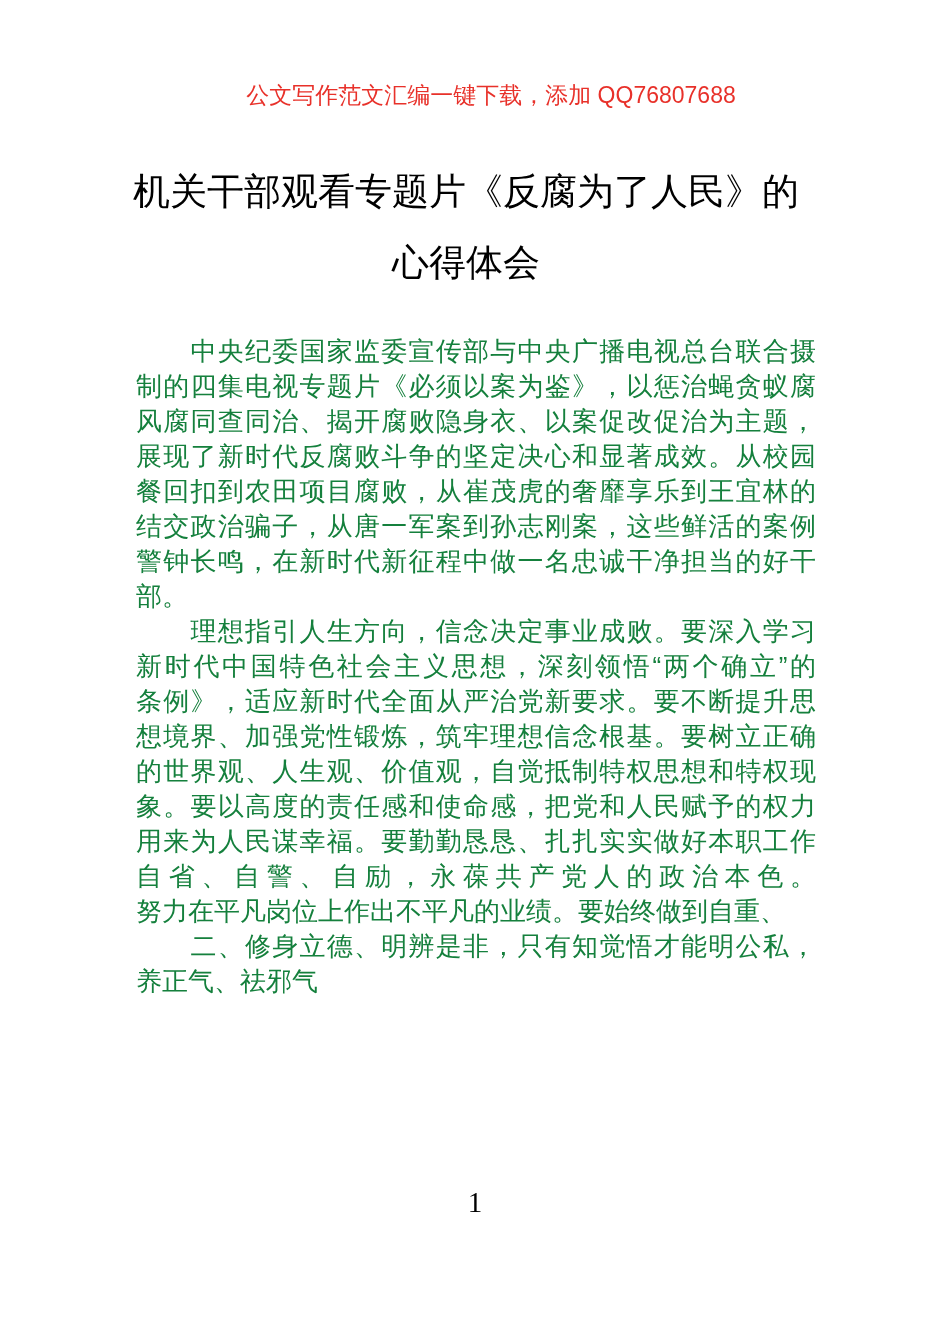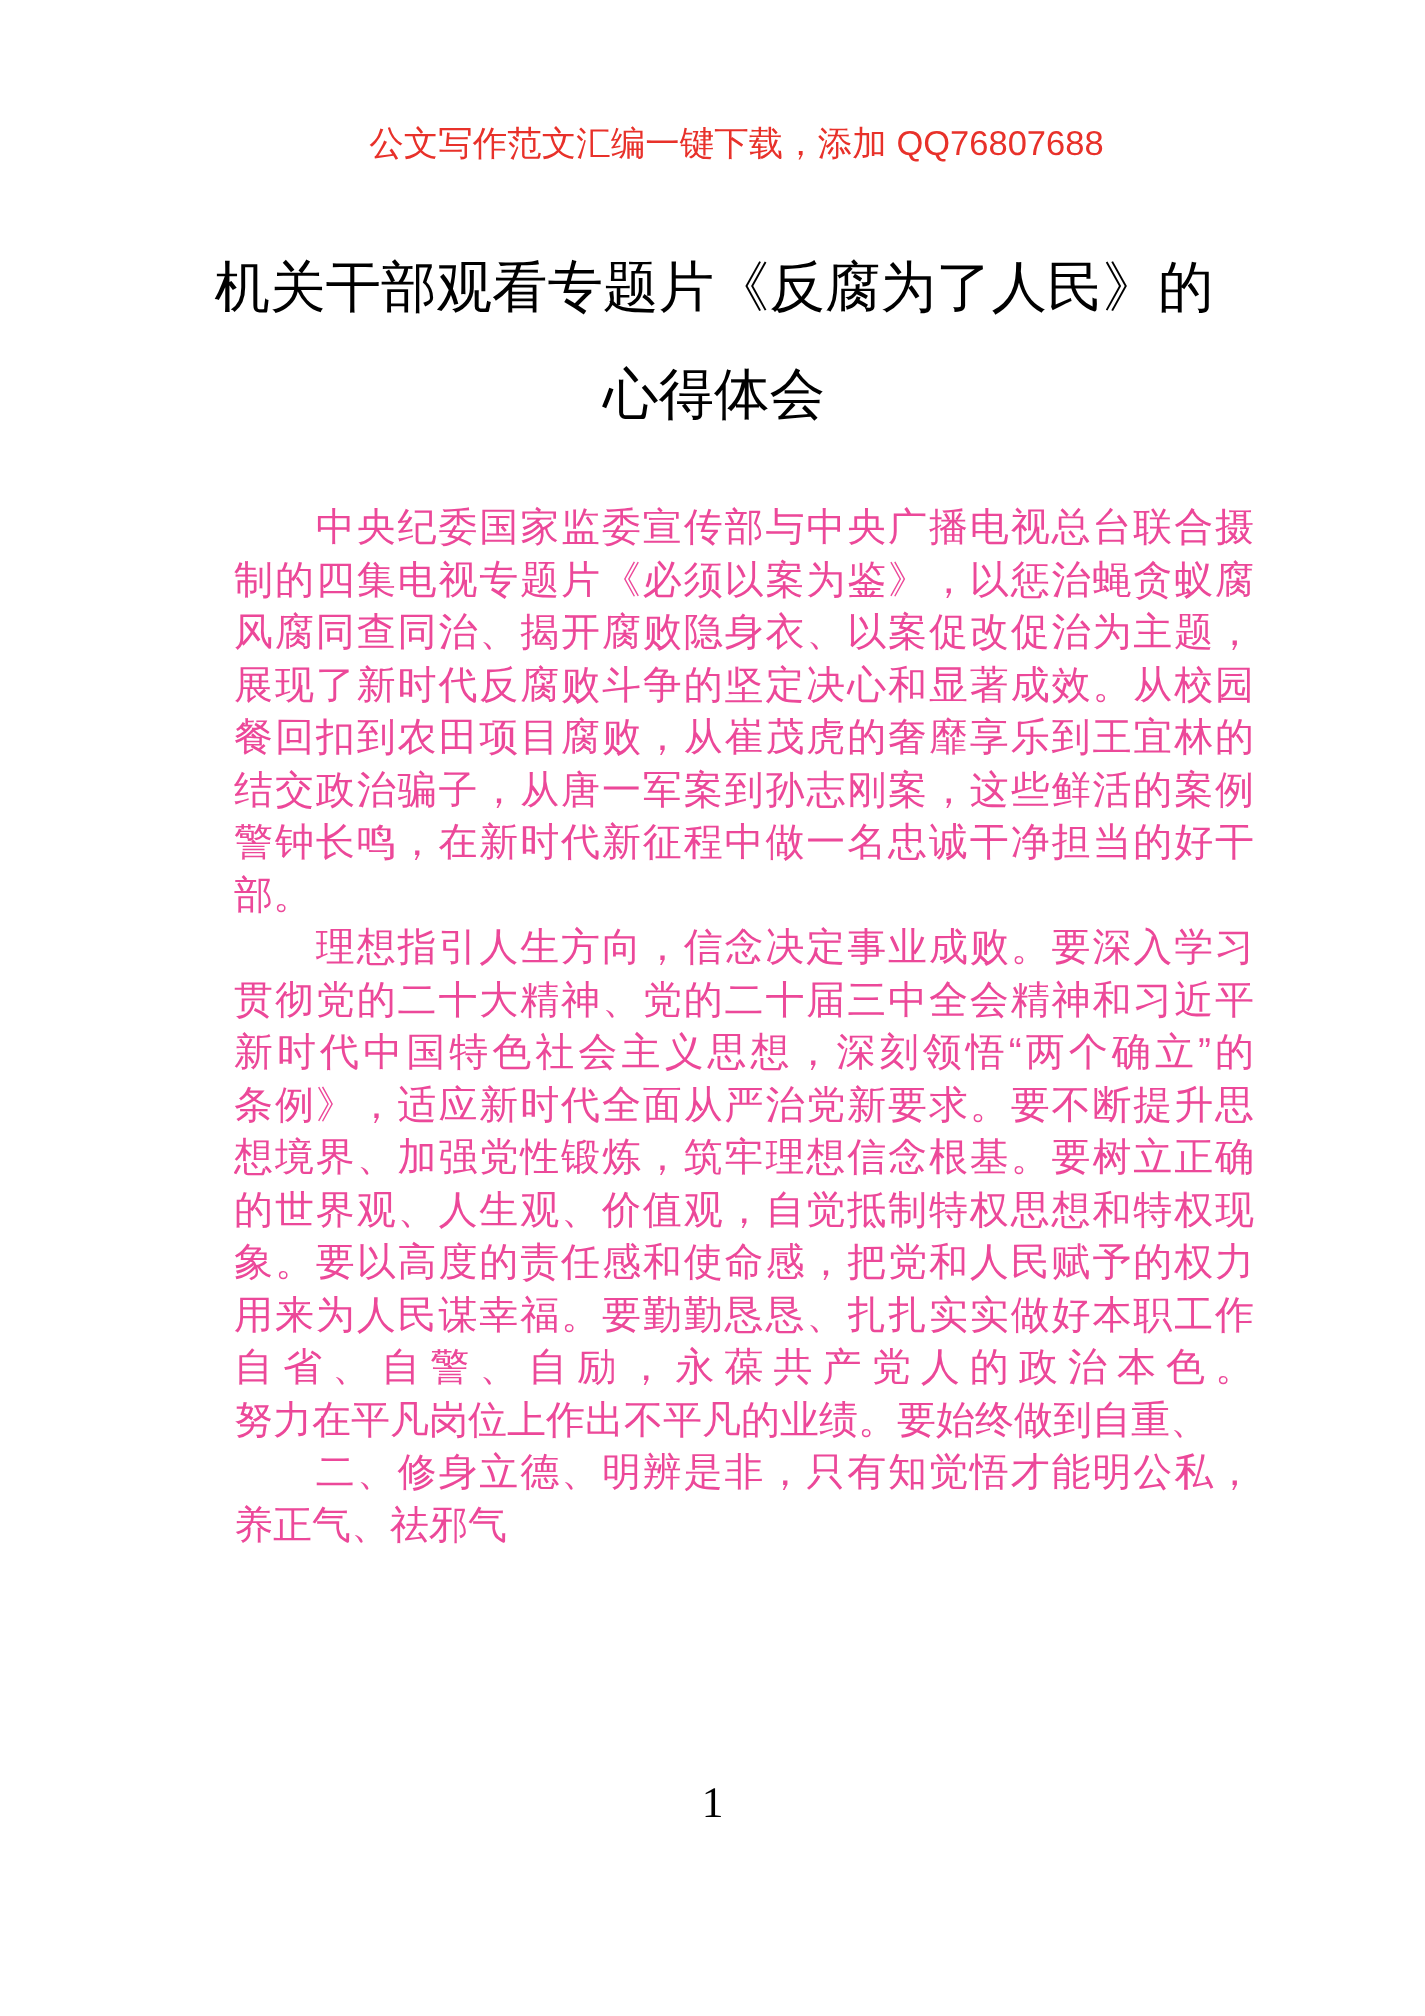--- a/index.html
+++ b/index.html
@@ -23,38 +23,38 @@
     width: 100%;
     text-align: center;
     font-size: 23px;
     line-height: 30px;
     color: #e8312a;
     padding-left: 16px;
   }
   .title-block {
     position: absolute;
     top: 156px;
-    left: 136px;
+    left: 126px;
     width: 680px;
   }
   .title-line {
     text-align: center;
     font-size: 37px;
     line-height: 71px;
     color: #000000;
     white-space: nowrap;
   }
   .body-block {
     position: absolute;
     top: 334px;
-    left: 156px;
+    left: 136px;
     width: 680px;
     font-size: 26px;
     line-height: 35px;
-    color: #ec4899;
+    color: #15803d;
   }
   .paragraph {
     margin: 0;
   }
   .line {
     height: 35px;
     overflow: hidden;
     text-align: justify;
     text-align-last: justify;
   }
@@ -90,21 +90,20 @@
         <div class="line">制的四集电视专题片《必须以案为鉴》，以惩治蝇贪蚁腐</div>
         <div class="line">风腐同查同治、揭开腐败隐身衣、以案促改促治为主题，</div>
         <div class="line">展现了新时代反腐败斗争的坚定决心和显著成效。从校园</div>
         <div class="line">餐回扣到农田项目腐败，从崔茂虎的奢靡享乐到王宜林的</div>
         <div class="line">结交政治骗子，从唐一军案到孙志刚案，这些鲜活的案例</div>
         <div class="line">警钟长鸣，在新时代新征程中做一名忠诚干净担当的好干</div>
         <div class="line">部。</div>
       </div>
       <div class="paragraph">
         <div class="line">　　理想指引人生方向，信念决定事业成败。要深入学习</div>
-        <div class="line">贯彻党的二十大精神、党的二十届三中全会精神和习近平</div>
         <div class="line">新时代中国特色社会主义思想，深刻领悟“两个确立”的</div>
         <div class="line">条例》，适应新时代全面从严治党新要求。要不断提升思</div>
         <div class="line">想境界、加强党性锻炼，筑牢理想信念根基。要树立正确</div>
         <div class="line">的世界观、人生观、价值观，自觉抵制特权思想和特权现</div>
         <div class="line">象。要以高度的责任感和使命感，把党和人民赋予的权力</div>
         <div class="line">用来为人民谋幸福。要勤勤恳恳、扎扎实实做好本职工作</div>
         <div class="line">自省、自警、自励，永葆共产党人的政治本色。</div>
         <div class="line">努力在平凡岗位上作出不平凡的业绩。要始终做到自重、</div>
       </div>
       <div class="paragraph">

